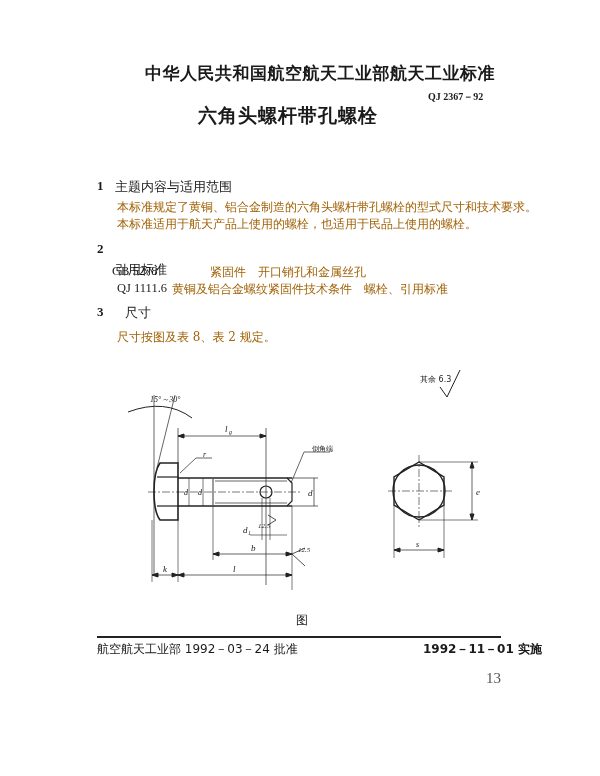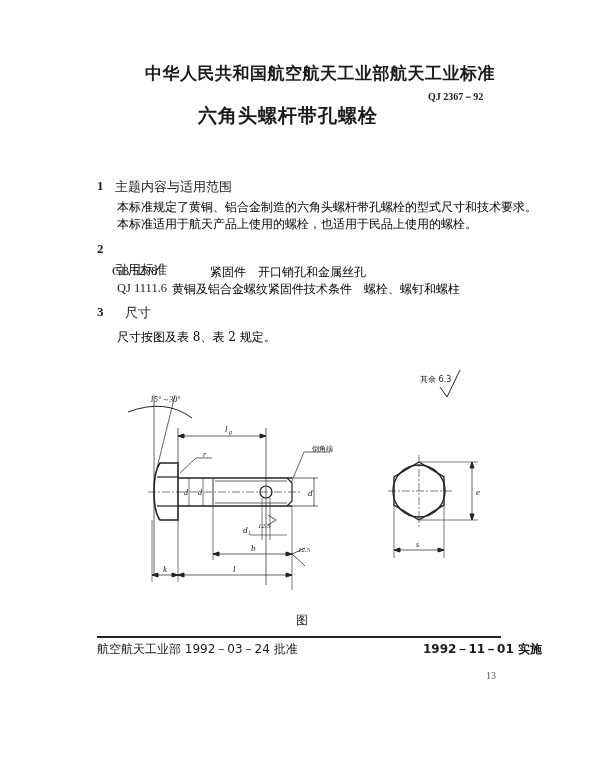--- a/index.html
+++ b/index.html
@@ -4,48 +4,48 @@
 <style>
   html, body { margin:0; padding:0; }
   body { width:600px; height:776px; background:#ffffff; position:relative; overflow:hidden;
          font-family:"DejaVu Serif","Liberation Serif",serif; color:#1a1a1a; }
   .abs { position:absolute; white-space:nowrap; }
   .org { left:118px; top:62px; font-family:"DejaVu Sans","Liberation Sans",sans-serif; font-weight:bold; font-size:17px; letter-spacing:0.5px;margin-left:27px; }
   .code { left:428px; top:90px; font-family:"Liberation Serif",serif; font-weight:bold; font-size:10px; }
   .title { left:198px; top:103px; font-family:"DejaVu Sans","Liberation Sans",sans-serif; font-weight:bold; font-size:19px; letter-spacing:1px; }
   .sec-num { font-family:"Liberation Serif",serif; font-weight:bold; font-size:13px; }
   .sec-title { font-family:"DejaVu Sans","Liberation Sans",sans-serif; font-weight:normal; font-size:13px; }
-  .body { font-family:"DejaVu Serif","Liberation Serif",serif; font-size:12px; color:#000000; }
+  .body { font-family:"DejaVu Serif","Liberation Serif",serif; font-size:12px; color:#a16207; }
   .ref-code { font-family:"Liberation Serif",serif; font-size:12.5px; }
   .fig-cap { left:296px; top:612px; font-size:12px; }
   .rule { position:absolute; left:97px; top:636px; width:404px; height:1.5px; background:#222; }
   .footer-l { left:97px; top:641px; font-family:"DejaVu Sans","Liberation Sans",sans-serif; font-weight:normal; font-size:12px; }
   .footer-r { left:423px; top:641px; font-family:"DejaVu Sans","Liberation Sans",sans-serif; font-weight:bold; font-size:12px; }
-  .page-num { left:486px; top:670px; font-family:"Liberation Serif",serif; font-size:10px; color:#555; }
+  .page-num { left:486px; top:670px; font-family:"Liberation Serif",serif; font-size:15px; color:#555; }
   svg text { font-family:"Liberation Serif",serif; font-style:italic; fill:#222; }
   svg .cn { font-style:normal; font-family:"DejaVu Sans",sans-serif; }
 </style>
 </head>
 <body>
 
 <div class="abs org">中华人民共和国航空航天工业部航天工业标准</div>
 <div class="abs code">QJ 2367－92</div>
 <div class="abs title">六角头螺杆带孔螺栓</div>
 
 <div class="abs sec-num" style="left:97px;top:178px;">1</div>
 <div class="abs sec-title" style="left:115px;top:178px;">主题内容与适用范围</div>
 <div class="abs body" style="left:117px;top:199px;">本标准规定了黄铜、铝合金制造的六角头螺杆带孔螺栓的型式尺寸和技术要求。</div>
 <div class="abs body" style="left:117px;top:216px;">本标准适用于航天产品上使用的螺栓，也适用于民品上使用的螺栓。</div>
 
 <div class="abs sec-num" style="left:97px;top:241px;">2</div>
 <div class="abs sec-title" style="left:115px;top:241px;margin-top:20px;">引用标准</div>
 <div class="abs ref-code" style="left:112px;top:264px;text-align:right;">GB 5278</div>
 <div class="abs body" style="left:170px;top:264px;margin-left:40px;">紧固件　开口销孔和金属丝孔</div>
 <div class="abs ref-code" style="left:117px;top:281px;">QJ 1111.6</div>
-<div class="abs body" style="left:172px;top:281px;">黄铜及铝合金螺纹紧固件技术条件　螺栓、螺钉和螺柱</div>
+<div class="abs body" style="left:172px;top:281px;">黄铜及铝合金螺纹紧固件技术条件　螺栓、引用标准</div>
 
 <div class="abs sec-num" style="left:97px;top:304px;">3</div>
 <div class="abs sec-title" style="left:125px;top:304px;">尺寸</div>
 <div class="abs body" style="left:117px;top:329px;">尺寸按图及表 8、表 2 规定。</div>
 
 <svg class="abs" style="left:0;top:0;" width="600" height="610">
   <g stroke="#222" fill="none" stroke-width="1">
 
     <path d="M440,387 L447,397 L460,370" stroke-width="1"></path>
 

